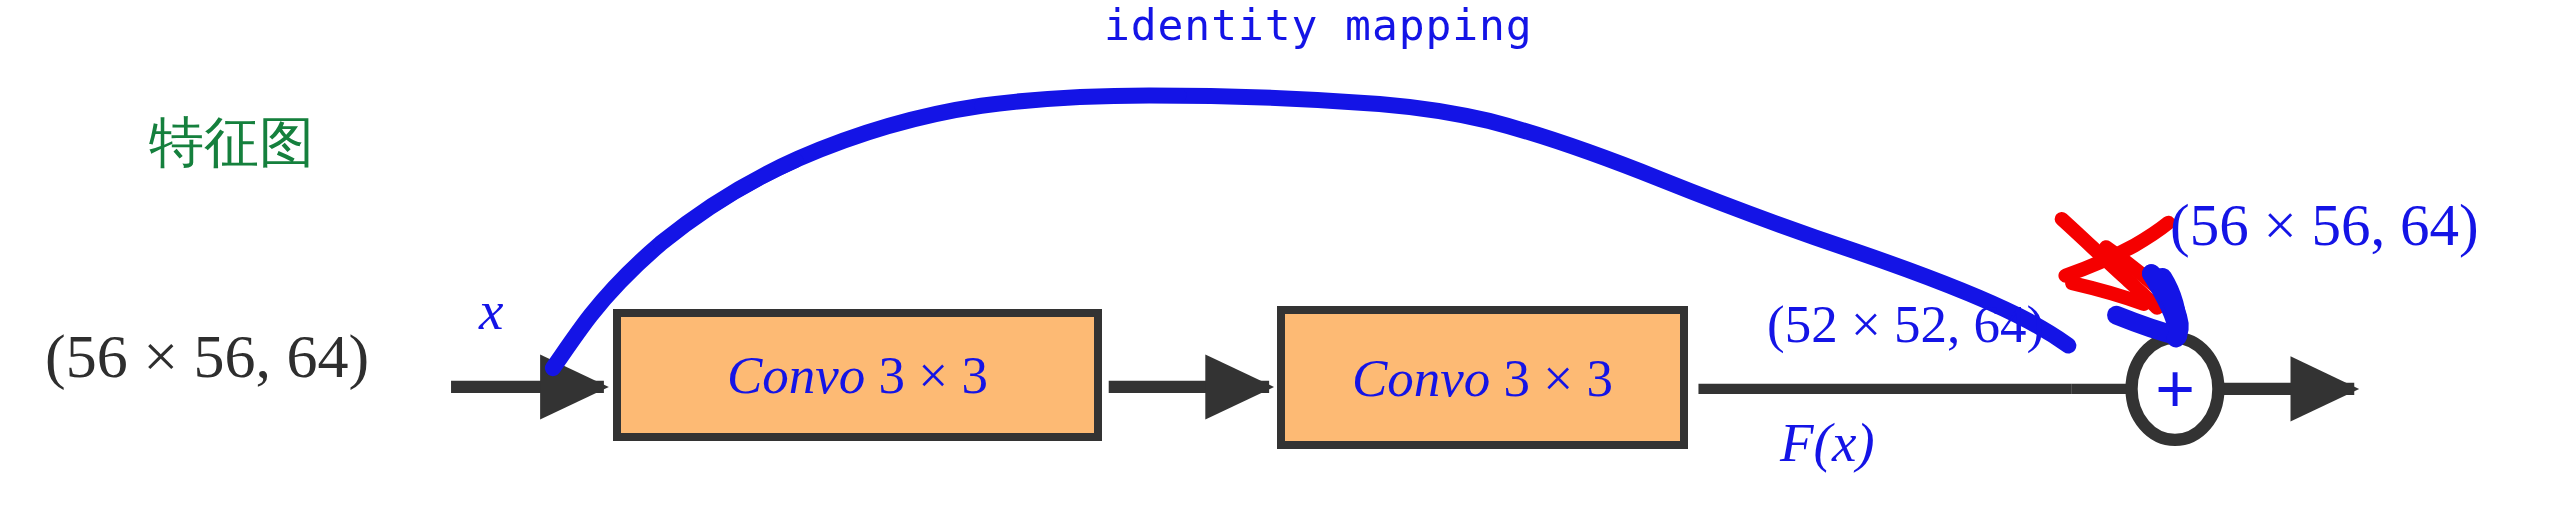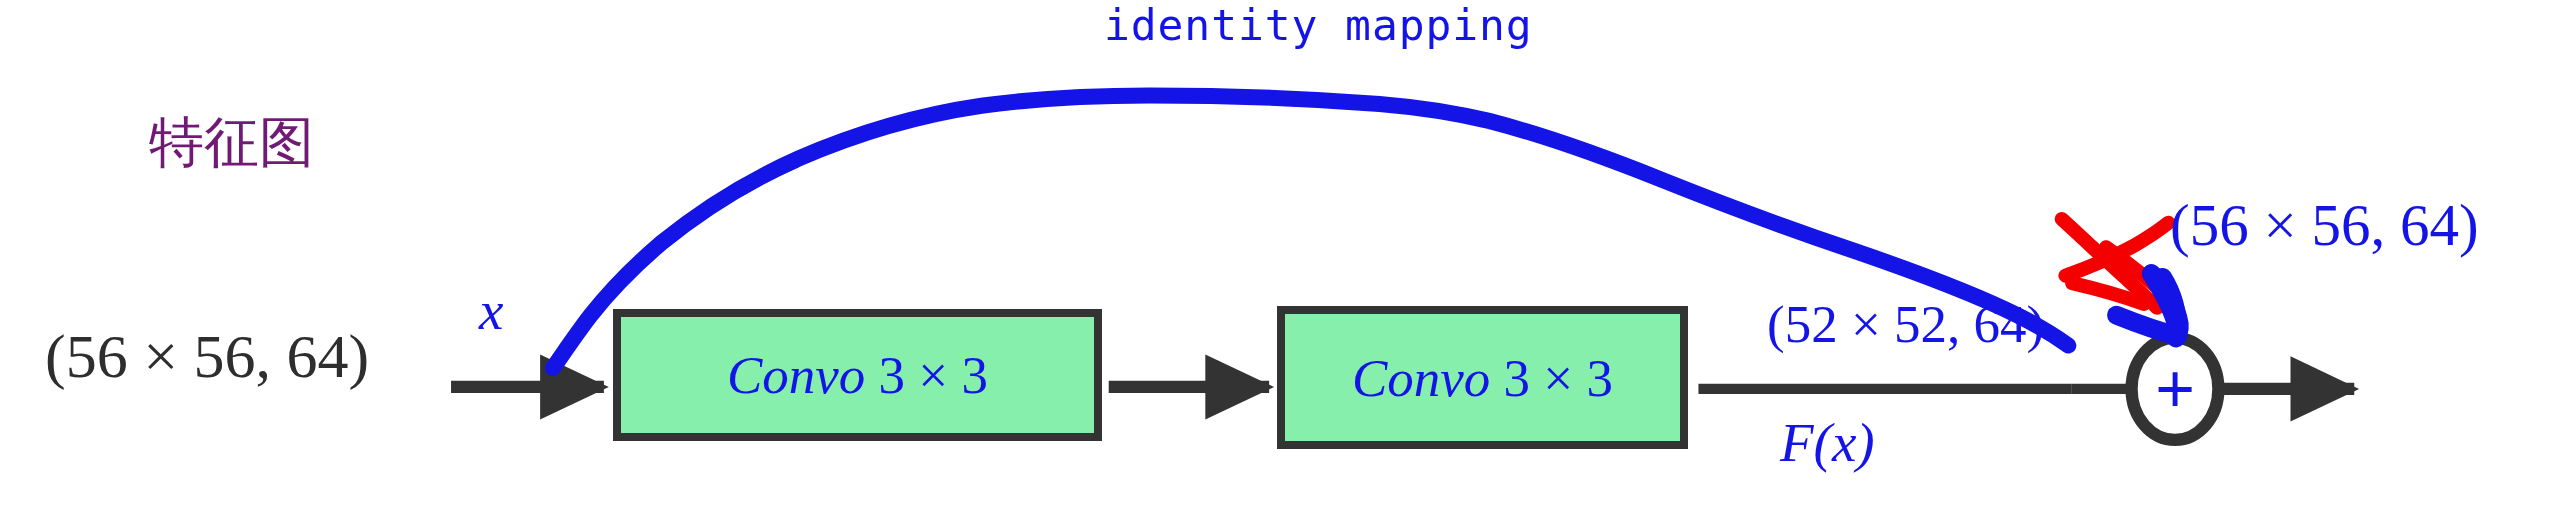--- a/index.html
+++ b/index.html
@@ -53,36 +53,36 @@
   .box-label {
     color: #1414e6;
     font-family: "Liberation Serif", serif;
     font-size: 53px;
     font-style: italic;
   }
   .box-label .upr {
     font-style: normal;
   }
   .cjk-blue {
-    color: #701a75;
+    color: #15803d;
     font-family: "DejaVu Sans", sans-serif;
     font-size: 55px;
     font-weight: 400;
   }
   .mono-blue {
     color: #1414e6;
     font-family: "DejaVu Sans Mono", monospace;
     font-size: 43px;
     letter-spacing: 0.9px;
   }
   
   .conv-box {
     position: absolute;
     border: 8.5px solid #333333;
-    background: #86efac;
+    background: #fdba74;
     box-sizing: border-box;
     display: flex;
     align-items: center;
     justify-content: center;
   }
 </style>
 </head>
 <body>
 
 <div id="stage">

